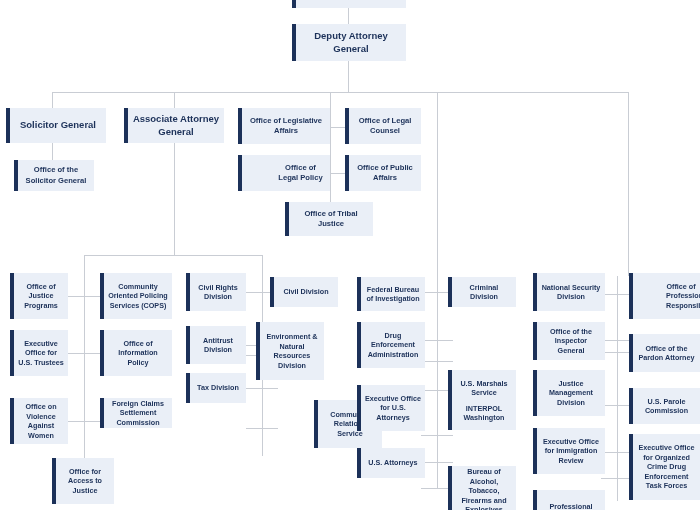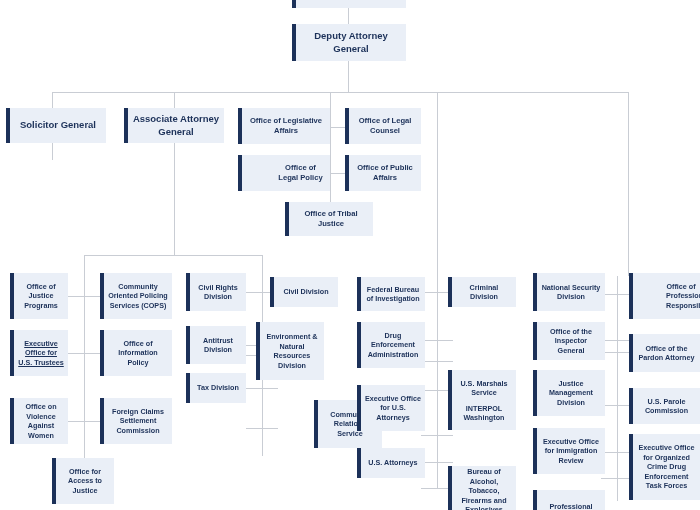--- a/index.html
+++ b/index.html
@@ -99,20 +99,23 @@
     <span></span>
   </div>
 
   <div class="node lvl1" style="left:292px;top:24px;width:114px;height:37px;">
     <span>Deputy Attorney General</span>
   </div>
 
   <div class="node lvl1" style="left:6px;top:108px;width:100px;height:35px;">
     <span>Solicitor General</span>
   </div>
+  <div class="node lvl3" style="left:14px;top:160px;width:80px;height:31px;">
+    <span>Office of the Solicitor General</span>
+  </div>
 
   <div class="node lvl1" style="left:124px;top:108px;width:100px;height:35px;">
     <span>Associate Attorney General</span>
   </div>
 
   <div class="node lvl3" style="left:238px;top:108px;width:92px;height:36px;">
     <span>Office of Legislative Affairs</span>
   </div>
   <div class="node lvl3" style="left:345px;top:108px;width:76px;height:36px;">
     <span>Office of Legal Counsel</span>
@@ -123,37 +126,37 @@
   <div class="node lvl3" style="left:345px;top:155px;width:76px;height:36px;">
     <span>Office of Public Affairs</span>
   </div>
   <div class="node lvl3" style="left:285px;top:202px;width:88px;height:34px;">
     <span>Office of Tribal Justice</span>
   </div>
 
   <div class="node leaf" style="left:10px;top:273px;width:58px;height:46px;">
     <span>Office of Justice Programs</span>
   </div>
-  <div class="node leaf" style="left:10px;top:330px;width:58px;height:46px;text-decoration:underline;">
+  <div class="node leaf" style="left:10px;top:330px;width:58px;height:46px;">
     <span>Executive Office for U.S. Trustees</span>
   </div>
   <div class="node leaf" style="left:10px;top:398px;width:58px;height:46px;">
     <span>Office on Violence Against Women</span>
   </div>
   <div class="node leaf" style="left:52px;top:458px;width:62px;height:46px;">
     <span>Office for Access to Justice</span>
   </div>
 
   <div class="node leaf" style="left:100px;top:273px;width:72px;height:46px;">
     <span>Community Oriented Policing Services (COPS)</span>
   </div>
   <div class="node leaf" style="left:100px;top:330px;width:72px;height:46px;">
     <span>Office of Information Policy</span>
   </div>
-  <div class="node leaf" style="left:100px;top:398px;width:72px;height:46px;">
+  <div class="node leaf" style="left:100px;top:398px;width:72px;height:30px;">
     <span>Foreign Claims Settlement Commission</span>
   </div>
 
   <div class="node leaf" style="left:186px;top:273px;width:60px;height:38px;">
     <span>Civil Rights Division</span>
   </div>
   <div class="node leaf" style="left:186px;top:326px;width:60px;height:38px;">
     <span>Antitrust Division</span>
   </div>
   <div class="node leaf" style="left:186px;top:373px;width:60px;height:30px;">

